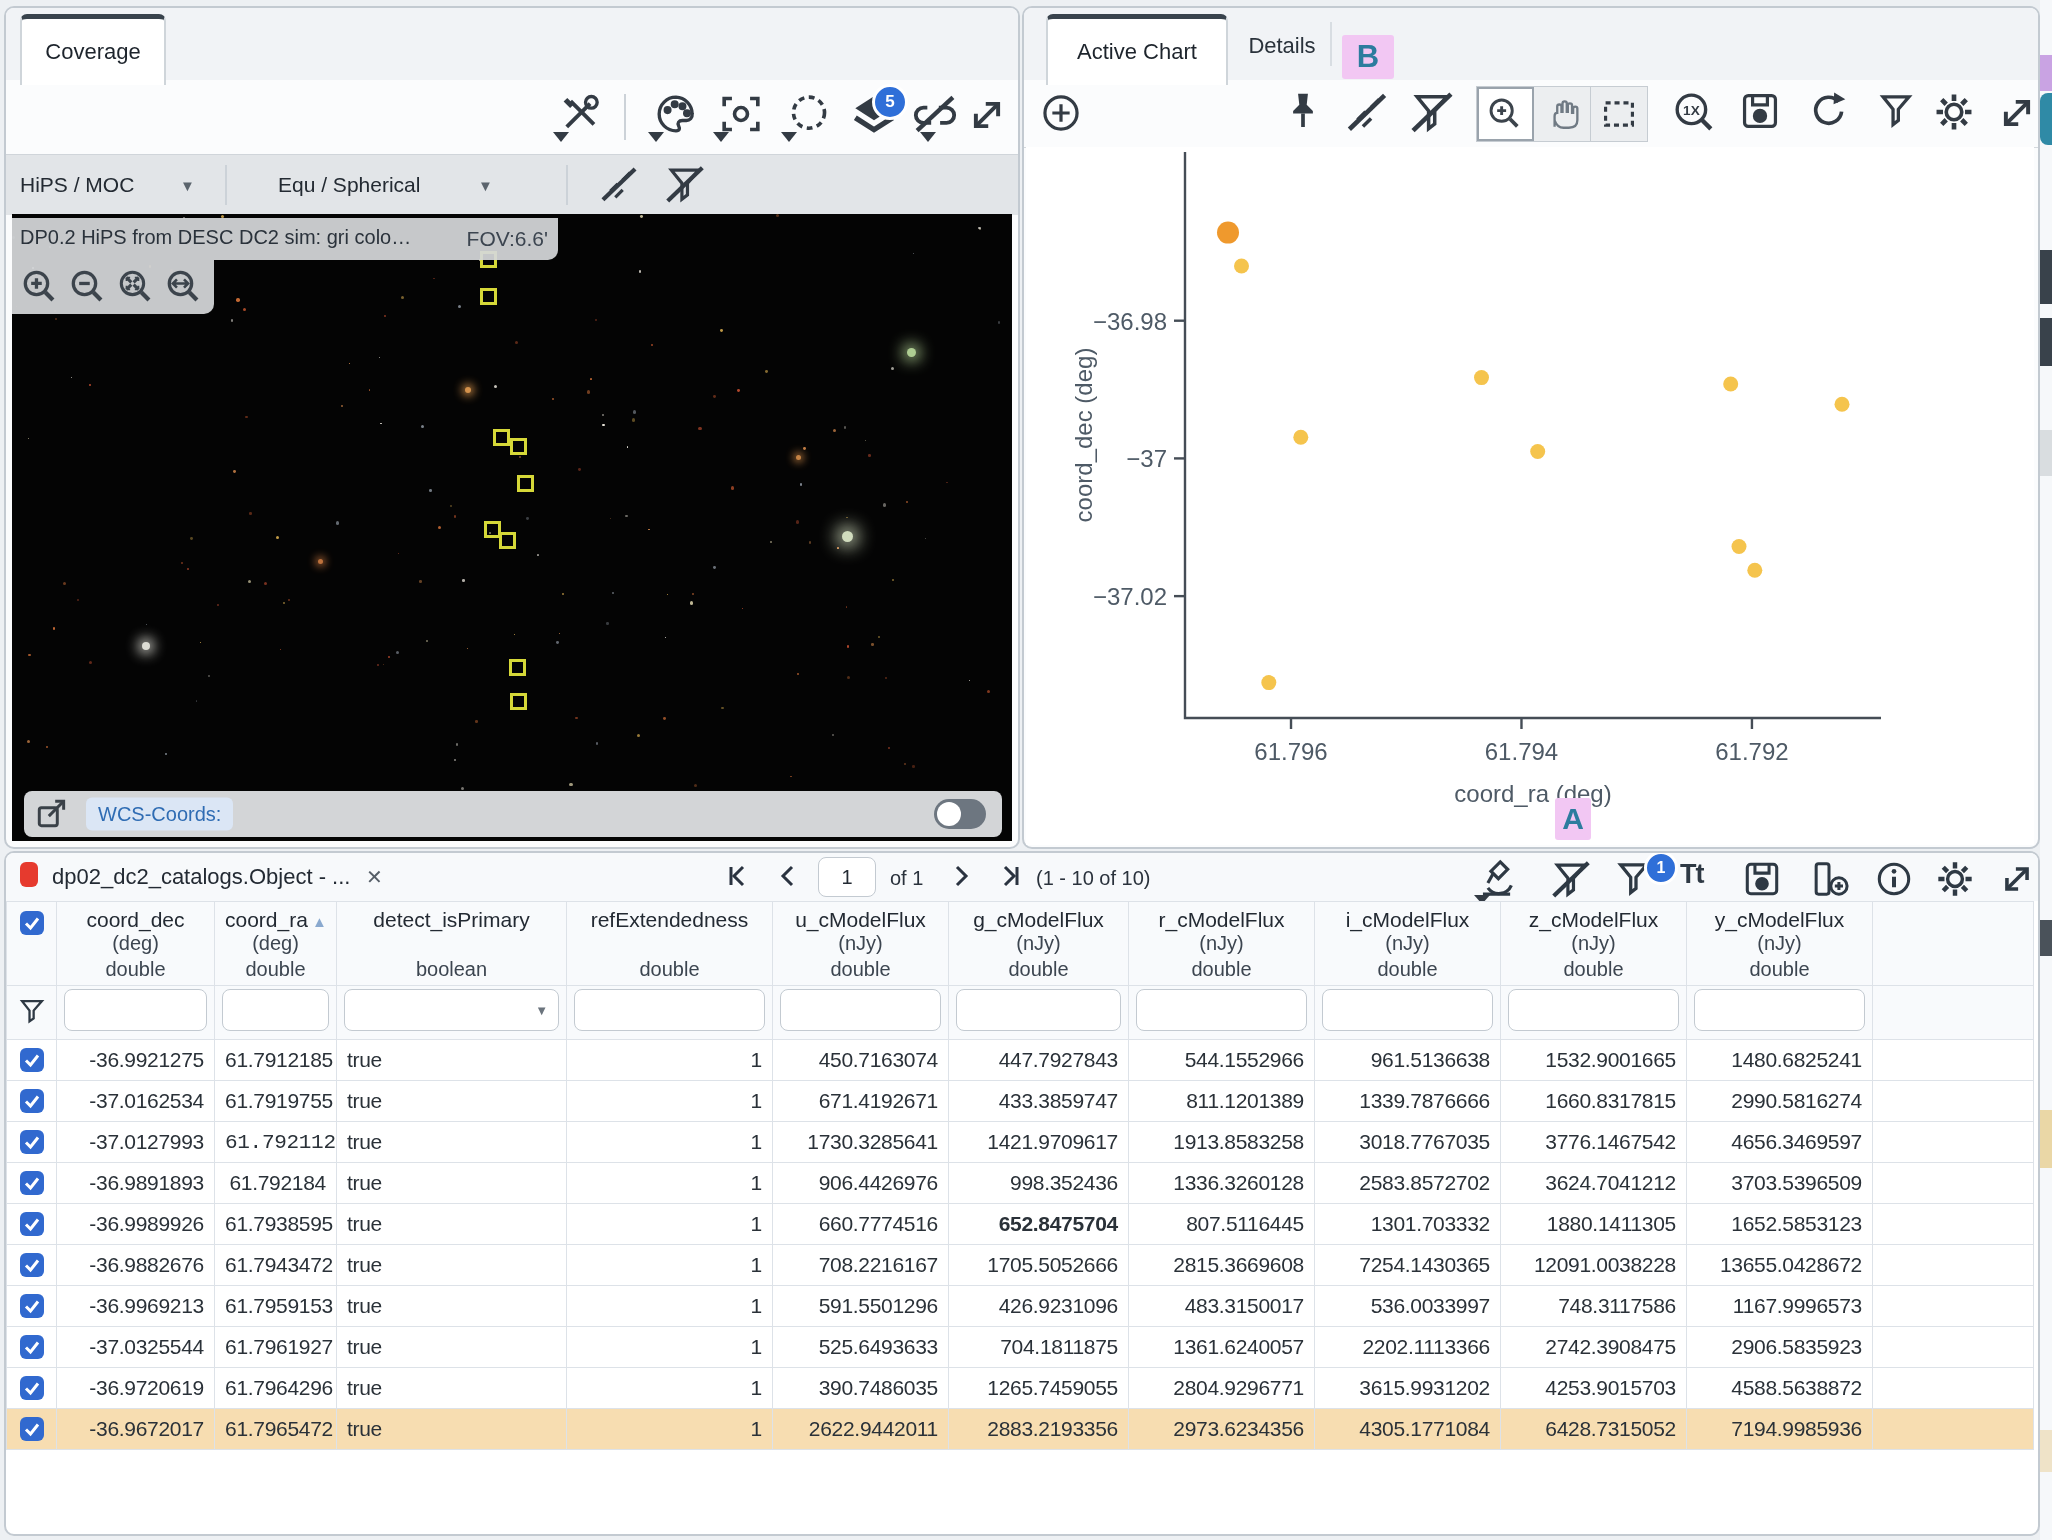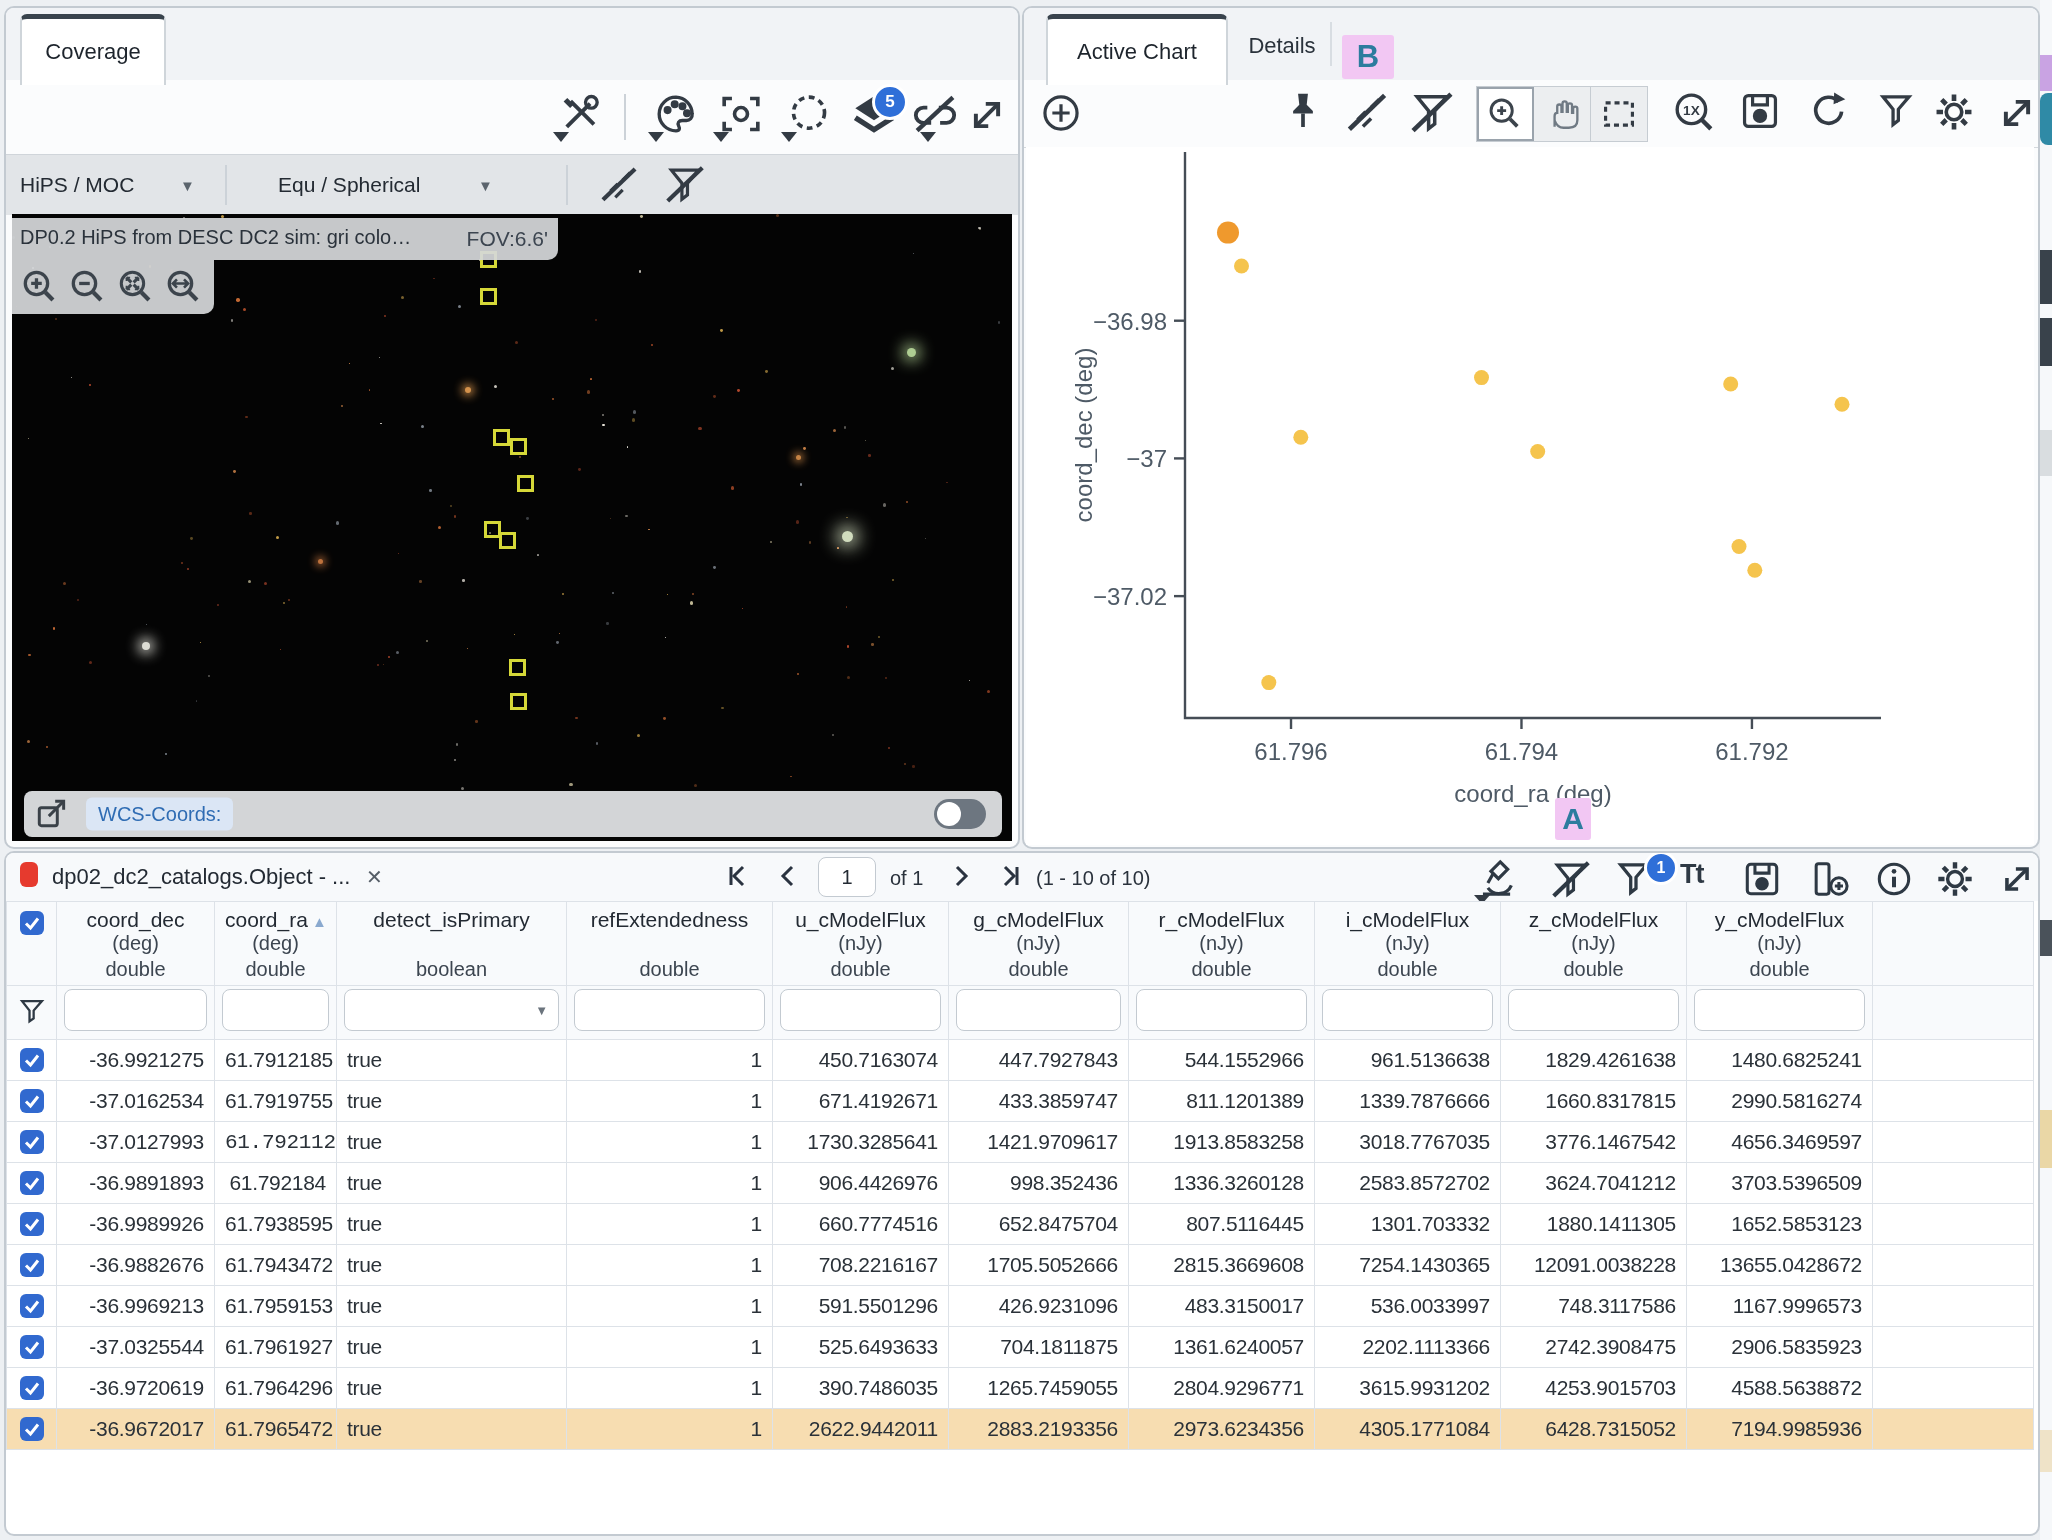--- a/index.html
+++ b/index.html
@@ -749,21 +749,21 @@
               </svg>
             </td>
             <td style="text-align: right;">-36.9921275</td>
             <td style="text-align: right;">61.7912185</td>
             <td style="text-align: left;">true</td>
             <td style="text-align: right;">1</td>
             <td style="text-align: right;">450.7163074</td>
             <td style="text-align: right;">447.7927843</td>
             <td style="text-align: right;">544.1552966</td>
             <td style="text-align: right;">961.5136638</td>
-            <td style="text-align: right;">1829.4261638</td>
+            <td style="text-align: right;">1532.9001665</td>
             <td style="text-align: right;">1480.6825241</td>
             <td></td>
           </tr>
           <tr>
             <td>
               <svg class="cb" width="26" height="26" viewBox="0 0 26 26">
                 <rect x="1" y="1" width="24" height="24" rx="6" fill="#3169cf"></rect>
                 <polyline points="7,13.5 11.5,18 19,8.5" fill="none" stroke="#fff" stroke-width="3"></polyline>
               </svg>
             </td>
@@ -822,21 +822,21 @@
               <svg class="cb" width="26" height="26" viewBox="0 0 26 26">
                 <rect x="1" y="1" width="24" height="24" rx="6" fill="#3169cf"></rect>
                 <polyline points="7,13.5 11.5,18 19,8.5" fill="none" stroke="#fff" stroke-width="3"></polyline>
               </svg>
             </td>
             <td style="text-align: right;">-36.9989926</td>
             <td style="text-align: right;">61.7938595</td>
             <td style="text-align: left;">true</td>
             <td style="text-align: right;">1</td>
             <td style="text-align: right;">660.7774516</td>
-            <td style="text-align: right;">652.8475704</td>
+            <td style="text-align: right; font-weight: bold;">652.8475704</td>
             <td style="text-align: right;">807.5116445</td>
             <td style="text-align: right;">1301.703332</td>
             <td style="text-align: right;">1880.1411305</td>
             <td style="text-align: right;">1652.5853123</td>
             <td></td>
           </tr>
           <tr>
             <td>
               <svg class="cb" width="26" height="26" viewBox="0 0 26 26">
                 <rect x="1" y="1" width="24" height="24" rx="6" fill="#3169cf"></rect>

